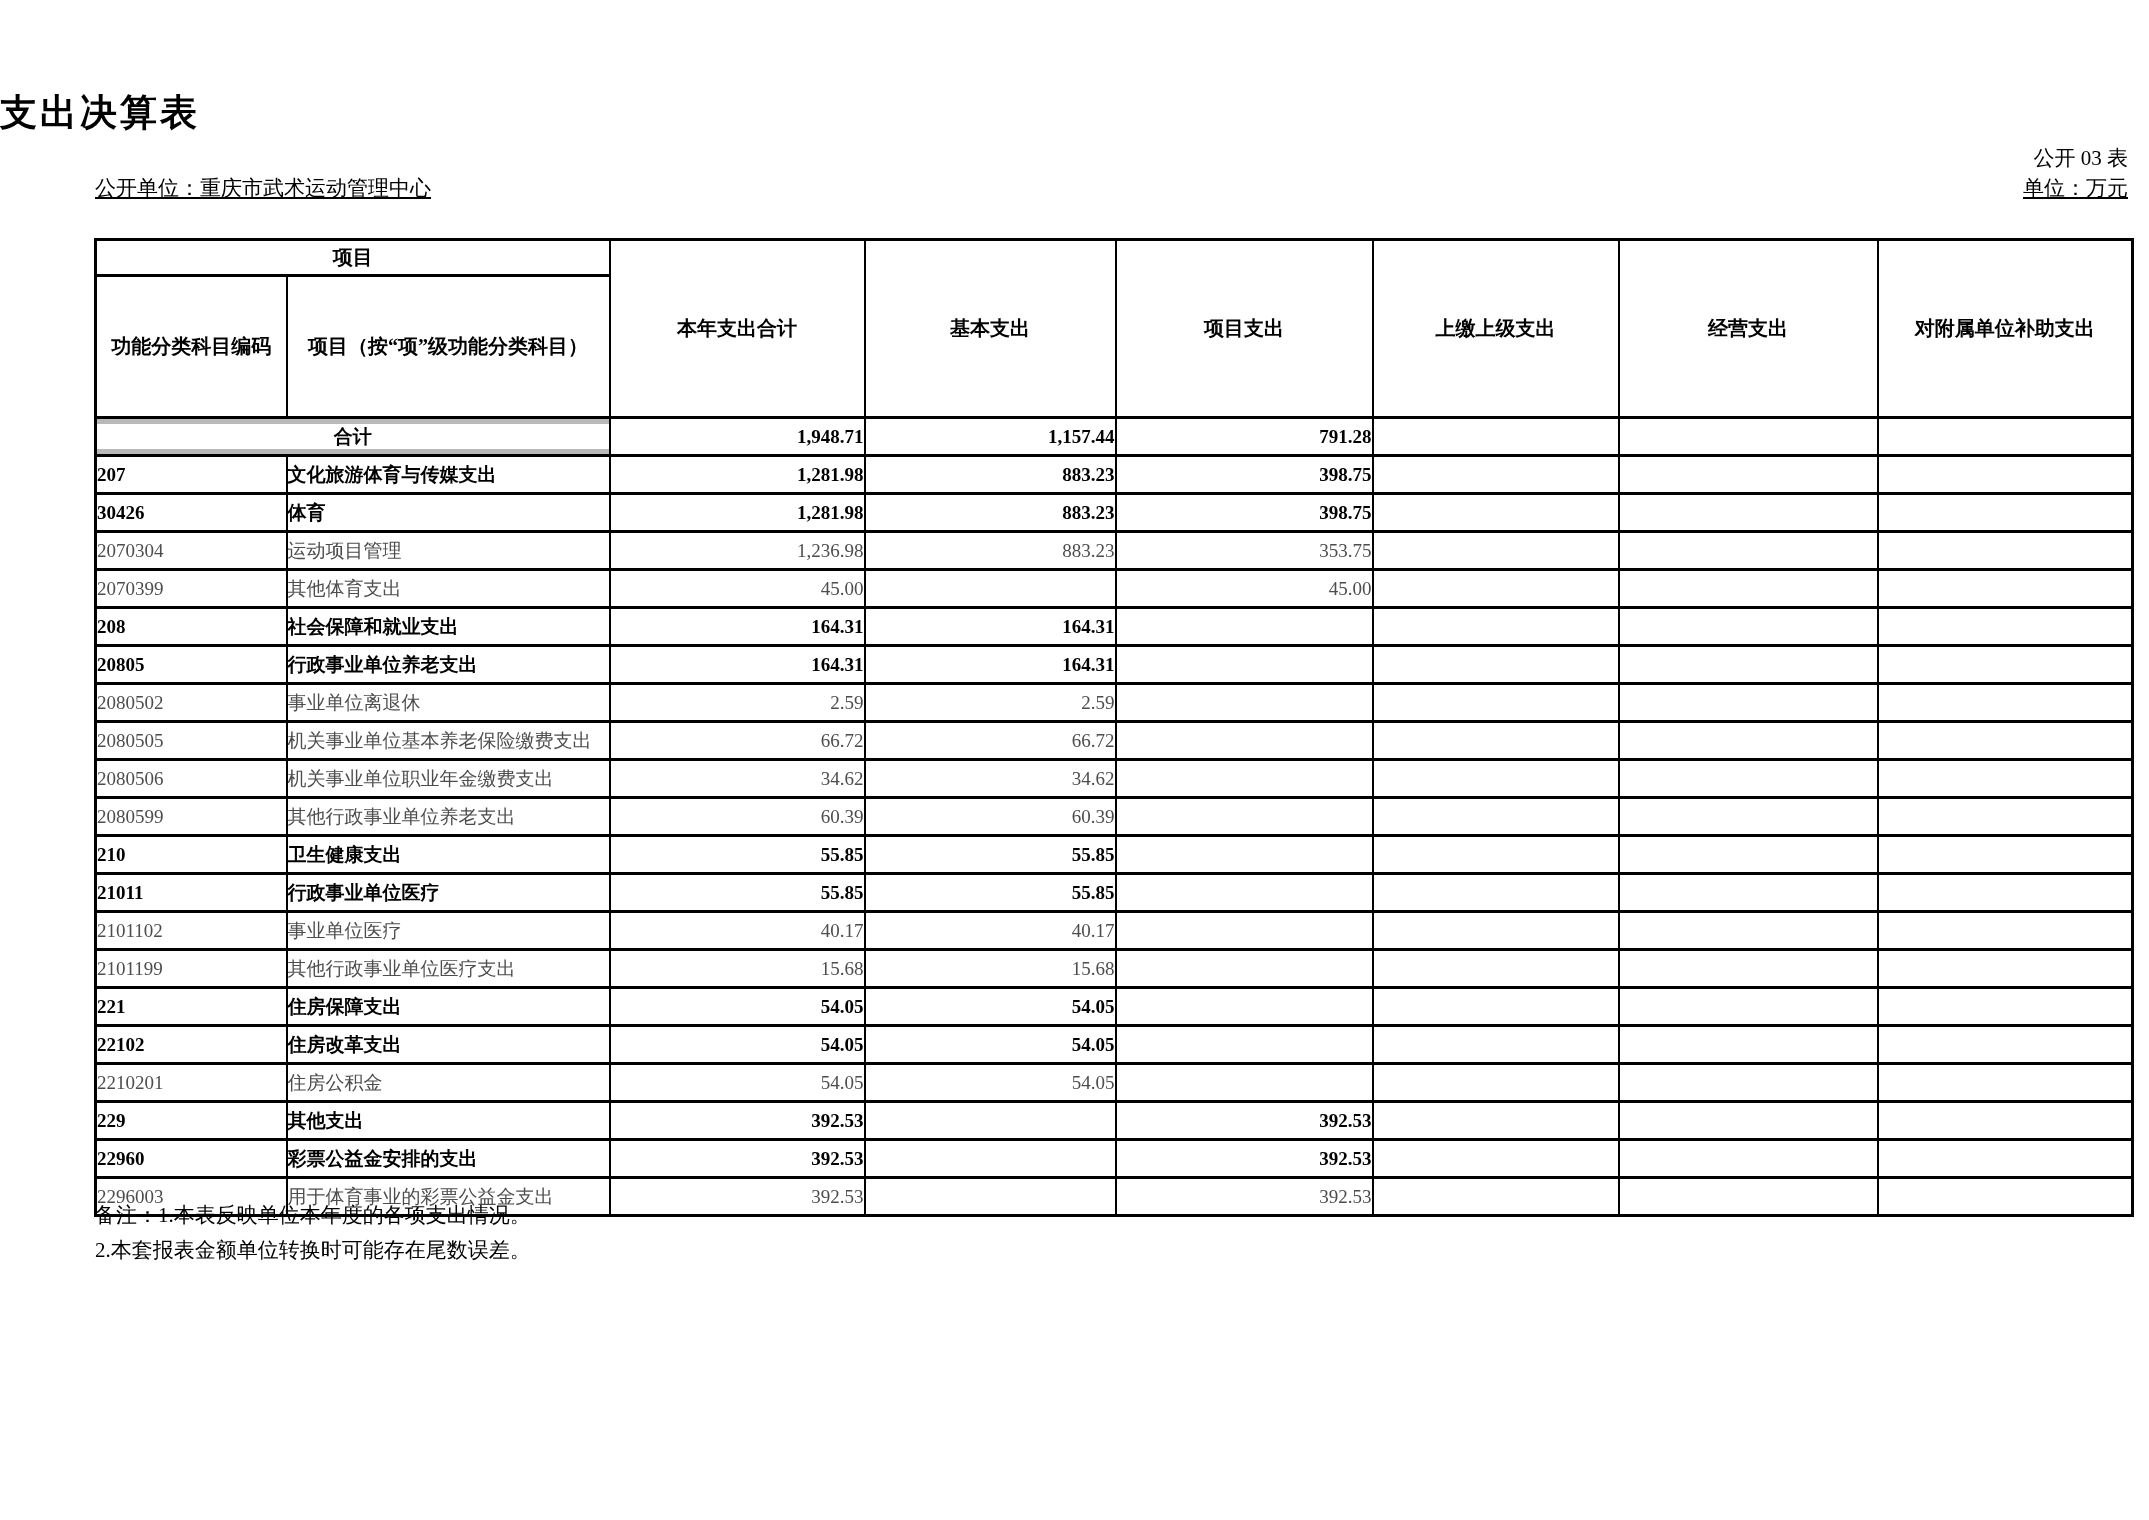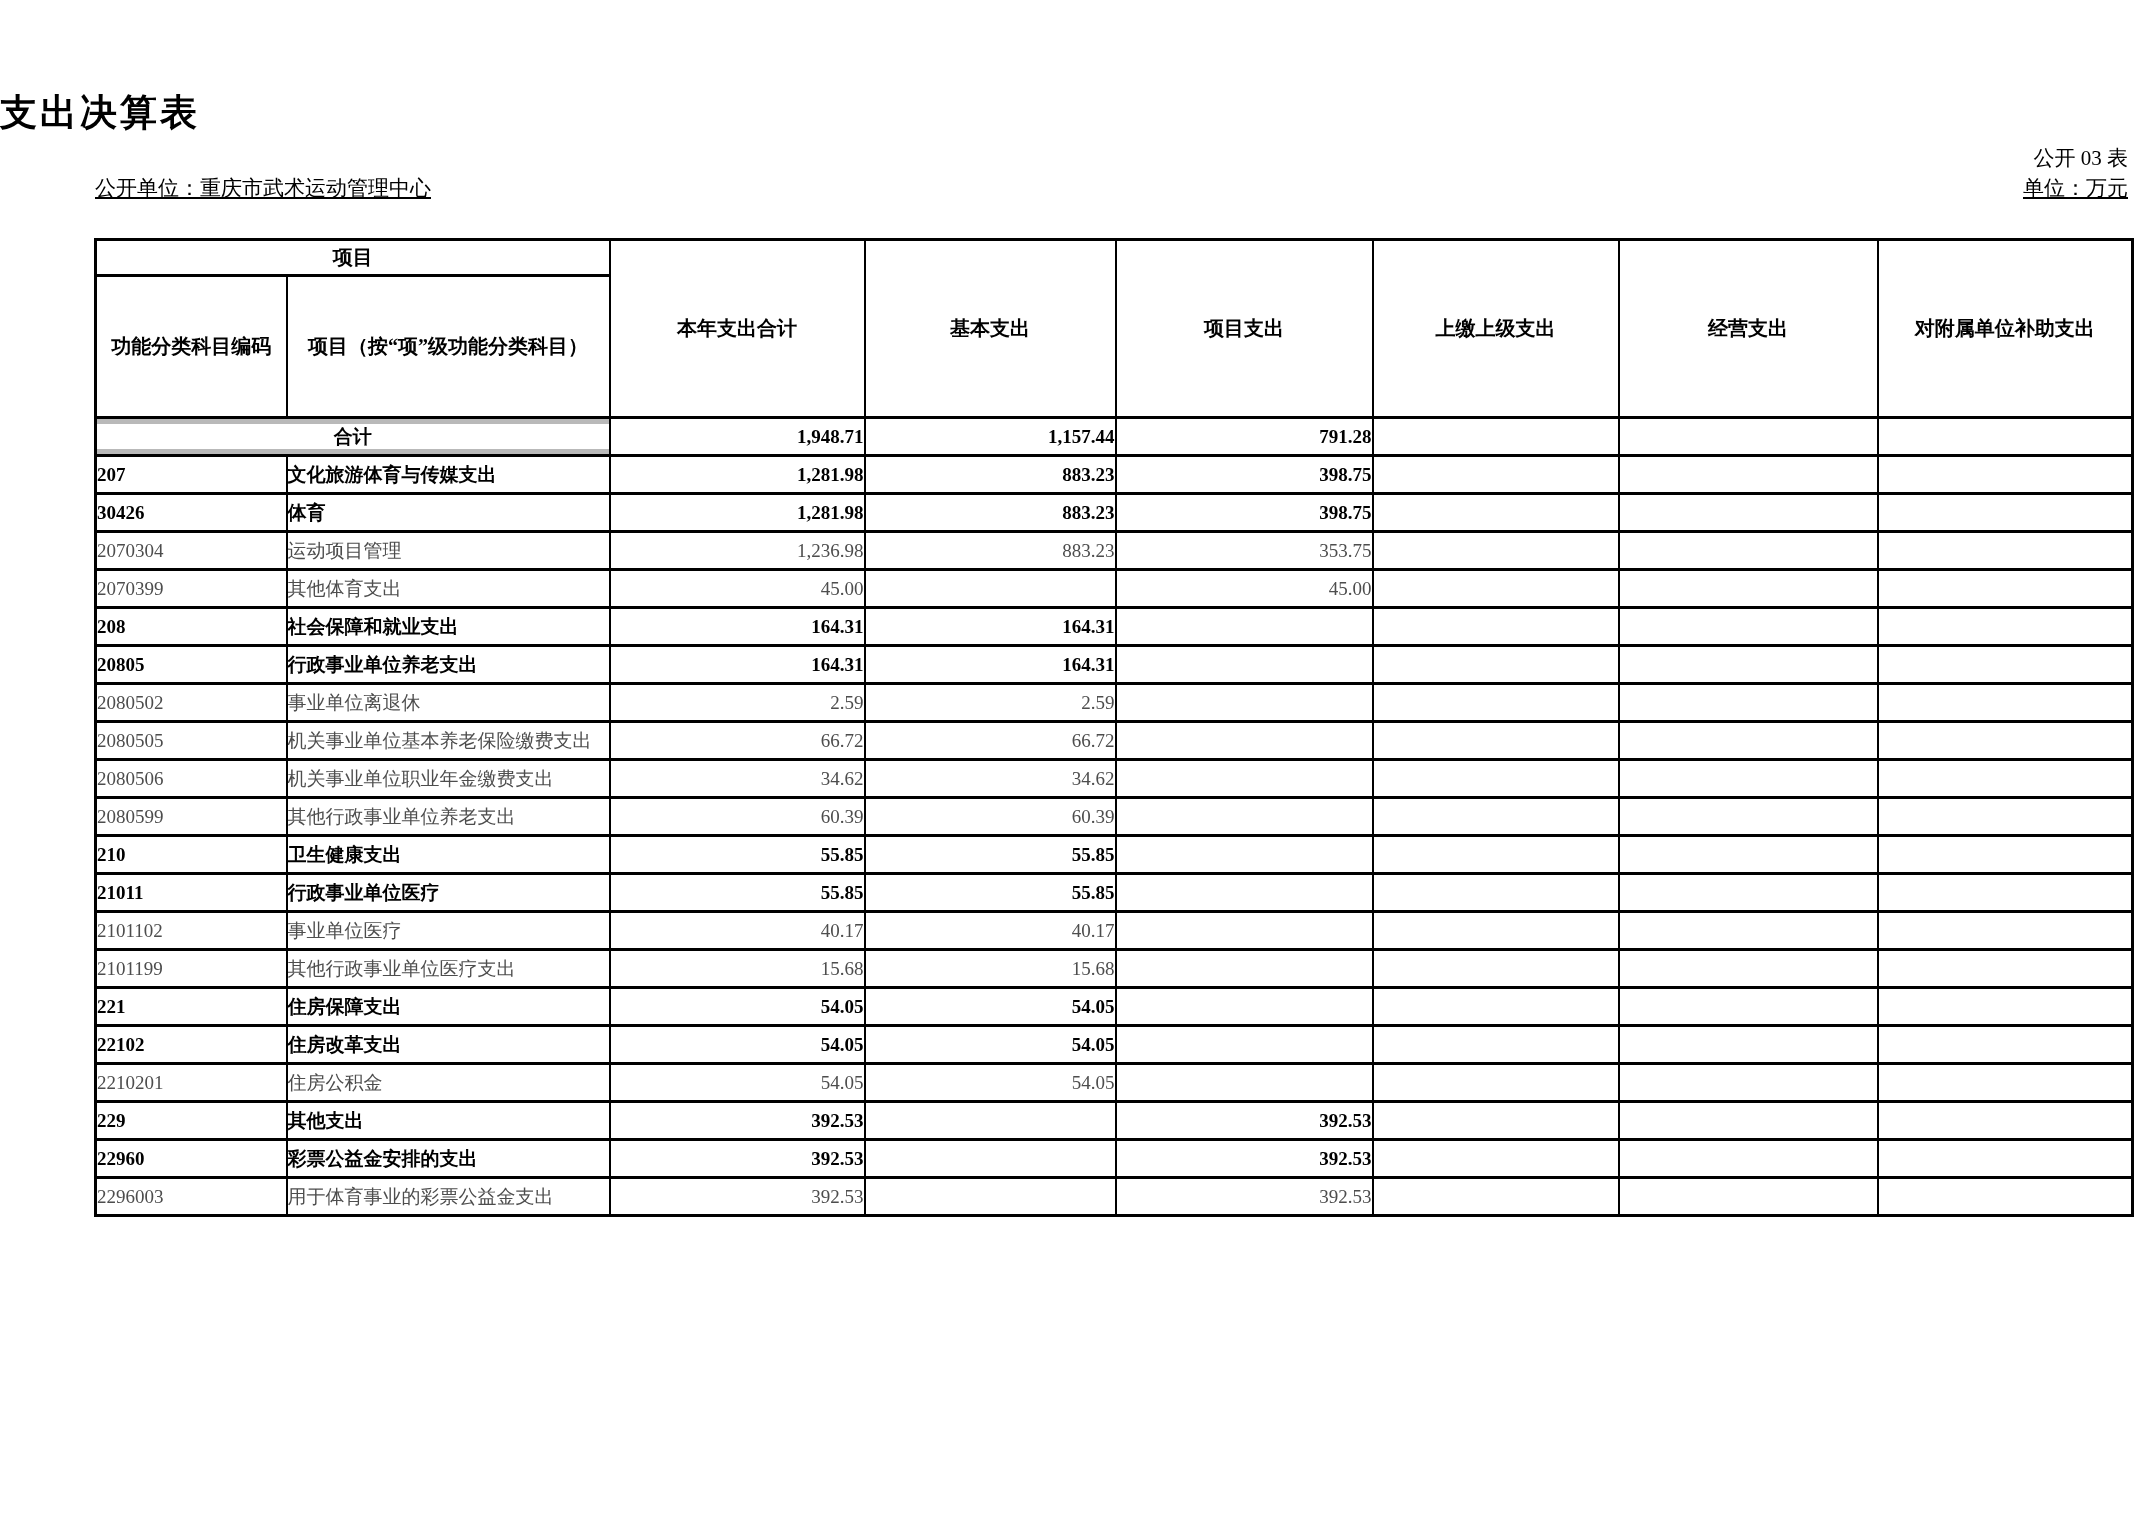--- a/index.html
+++ b/index.html
@@ -307,15 +307,19 @@
           <td class="num">392.53</td>
           <td class="num"></td>
           <td class="num">392.53</td>
           <td class="num"></td>
           <td class="num"></td>
           <td class="num"></td>
         </tr>
       </tbody>
   </table>
 
+  <div class="notes">
+    <div>备注：1.本表反映单位本年度的各项支出情况。</div>
+    <div>2.本套报表金额单位转换时可能存在尾数误差。</div>
+  </div>
 
 
 </div>
 
 </body></html>

